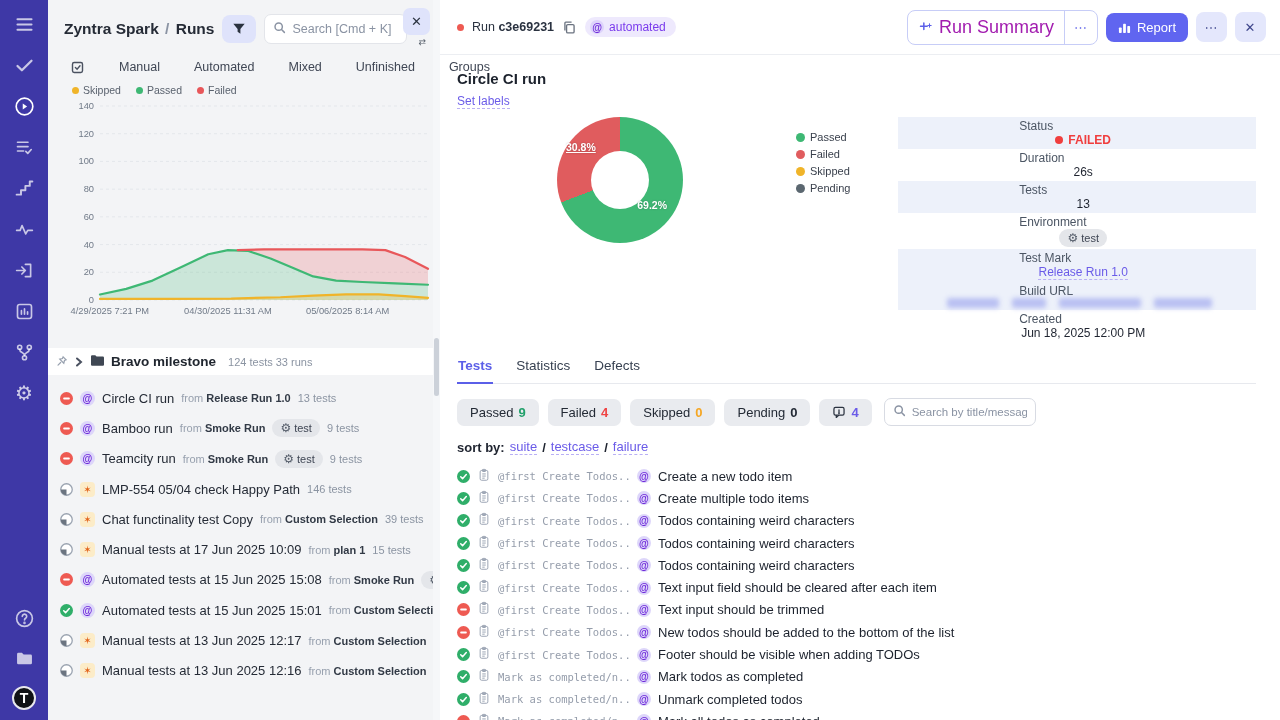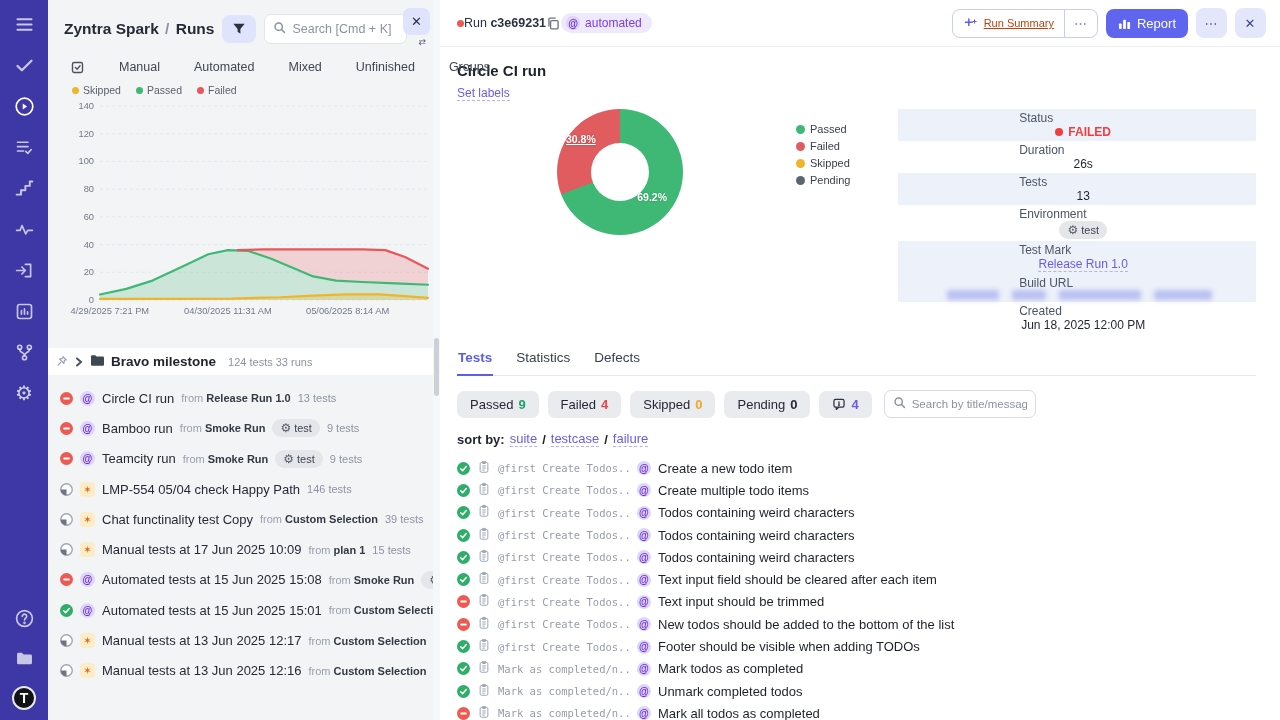--- a/index.html
+++ b/index.html
@@ -76,34 +76,34 @@
               padding:2px 8px; display:inline-flex; align-items:center; gap:3px; }
   .gear-glyph { font-size:12px; color:#555d6a; }
   .run-count { font-size:11px; color:#8b94a2; }
 
   .panel-divider { width:7px; background:#f6f7f9; position:relative; flex-shrink:0; }
   .scroll-thumb { position:absolute; top:338px; left:1px; width:5px; height:58px;
                   border-radius:3px; background:#ccd1d9; }
 
   
   .right-panel { flex:1; background:#fff; display:flex; flex-direction:column; overflow:hidden; }
-  .rp-header { height:47px; border-bottom:1px solid #eceef2; display:flex; align-items:center;
-               padding:0 14px 0 17px; flex-shrink:0; }
+  .rp-header { height:55px; border-bottom:1px solid #eceef2; display:flex; align-items:center;
+               padding:0 14px 0 17px; gap:8px; flex-shrink:0; }
   .run-dot { width:7px; height:7px; border-radius:50%; background:#ee5a52; }
   .rp-runlabel { font-size:12.5px; color:#2a3240; }
   .rp-runlabel b { font-weight:bold; }
   .copy-btn { background:none; border:none; cursor:pointer; display:flex; }
   .copy-btn svg { width:15px; height:15px; stroke:#6b7380; fill:none; stroke-width:1.6; }
   .auto-badge { background:#eee9fd; color:#7a3bec; font-size:12px; border-radius:12px;
                 padding:3px 10px 3px 5px; display:inline-flex; align-items:center; gap:5px; }
   .auto-badge .type-auto { width:14px; height:14px; background:#ddd3fb; }
   .rp-actions { margin-left:auto; display:flex; align-items:center; gap:8px; }
   .split-btn { display:flex; border:1px solid #c7cdf7; border-radius:8px; background:#fff; overflow:hidden; }
   .split-main { display:flex; align-items:center; gap:6px; border:none; background:none;
-                color:#c2410c; font-size:11px; padding:6px 10px; cursor:pointer; font-family:inherit;text-decoration:underline;}
+                color:#a21caf; font-size:18px; padding:6px 10px; cursor:pointer; font-family:inherit;}
   .split-main svg { width:15px; height:15px; stroke:#5b5fe8; fill:none; stroke-width:1.8; stroke-linecap:round;}
   .split-more { border:none; border-left:1px solid #c7cdf7; background:none; color:#5b5fe8;
                 padding:0 9px; cursor:pointer; font-size:13px; letter-spacing:1px;}
   .report-btn { display:flex; align-items:center; gap:6px; background:#6065f0; color:#fff;
                 border:none; border-radius:8px; font-size:13px; padding:7px 12px; cursor:pointer; font-family:inherit;}
   .report-btn svg { width:13px; height:13px; fill:#fff; }
   .sq-btn { width:31px; height:30px; background:#e4e7fc; color:#3f478c; border:none;
             border-radius:8px; cursor:pointer; font-size:13px; letter-spacing:1px;}
 
   .rp-body { padding:15px 24px 0 17px; flex:1; overflow:hidden; }

